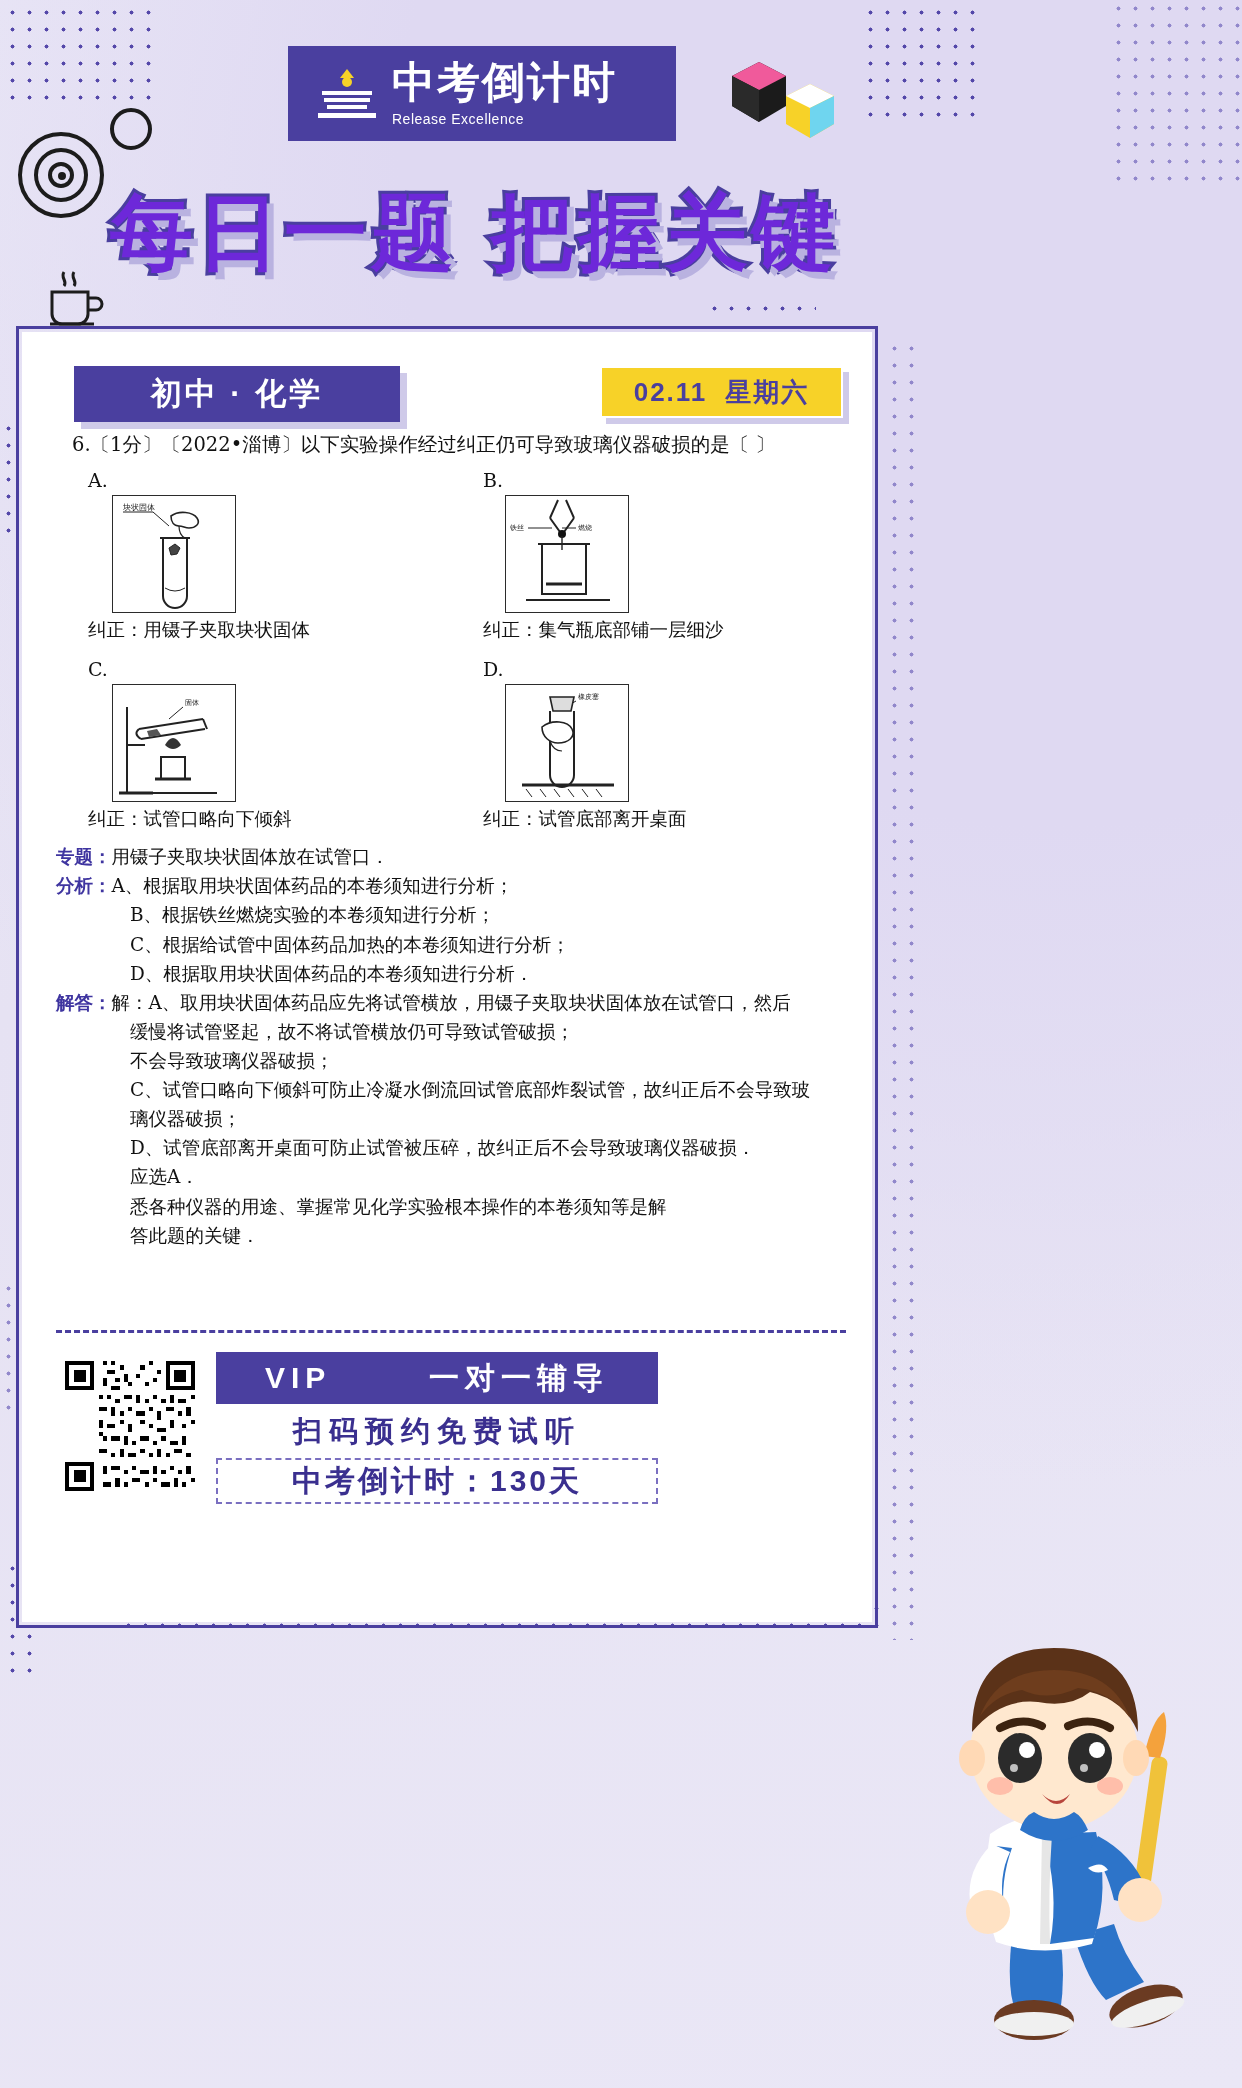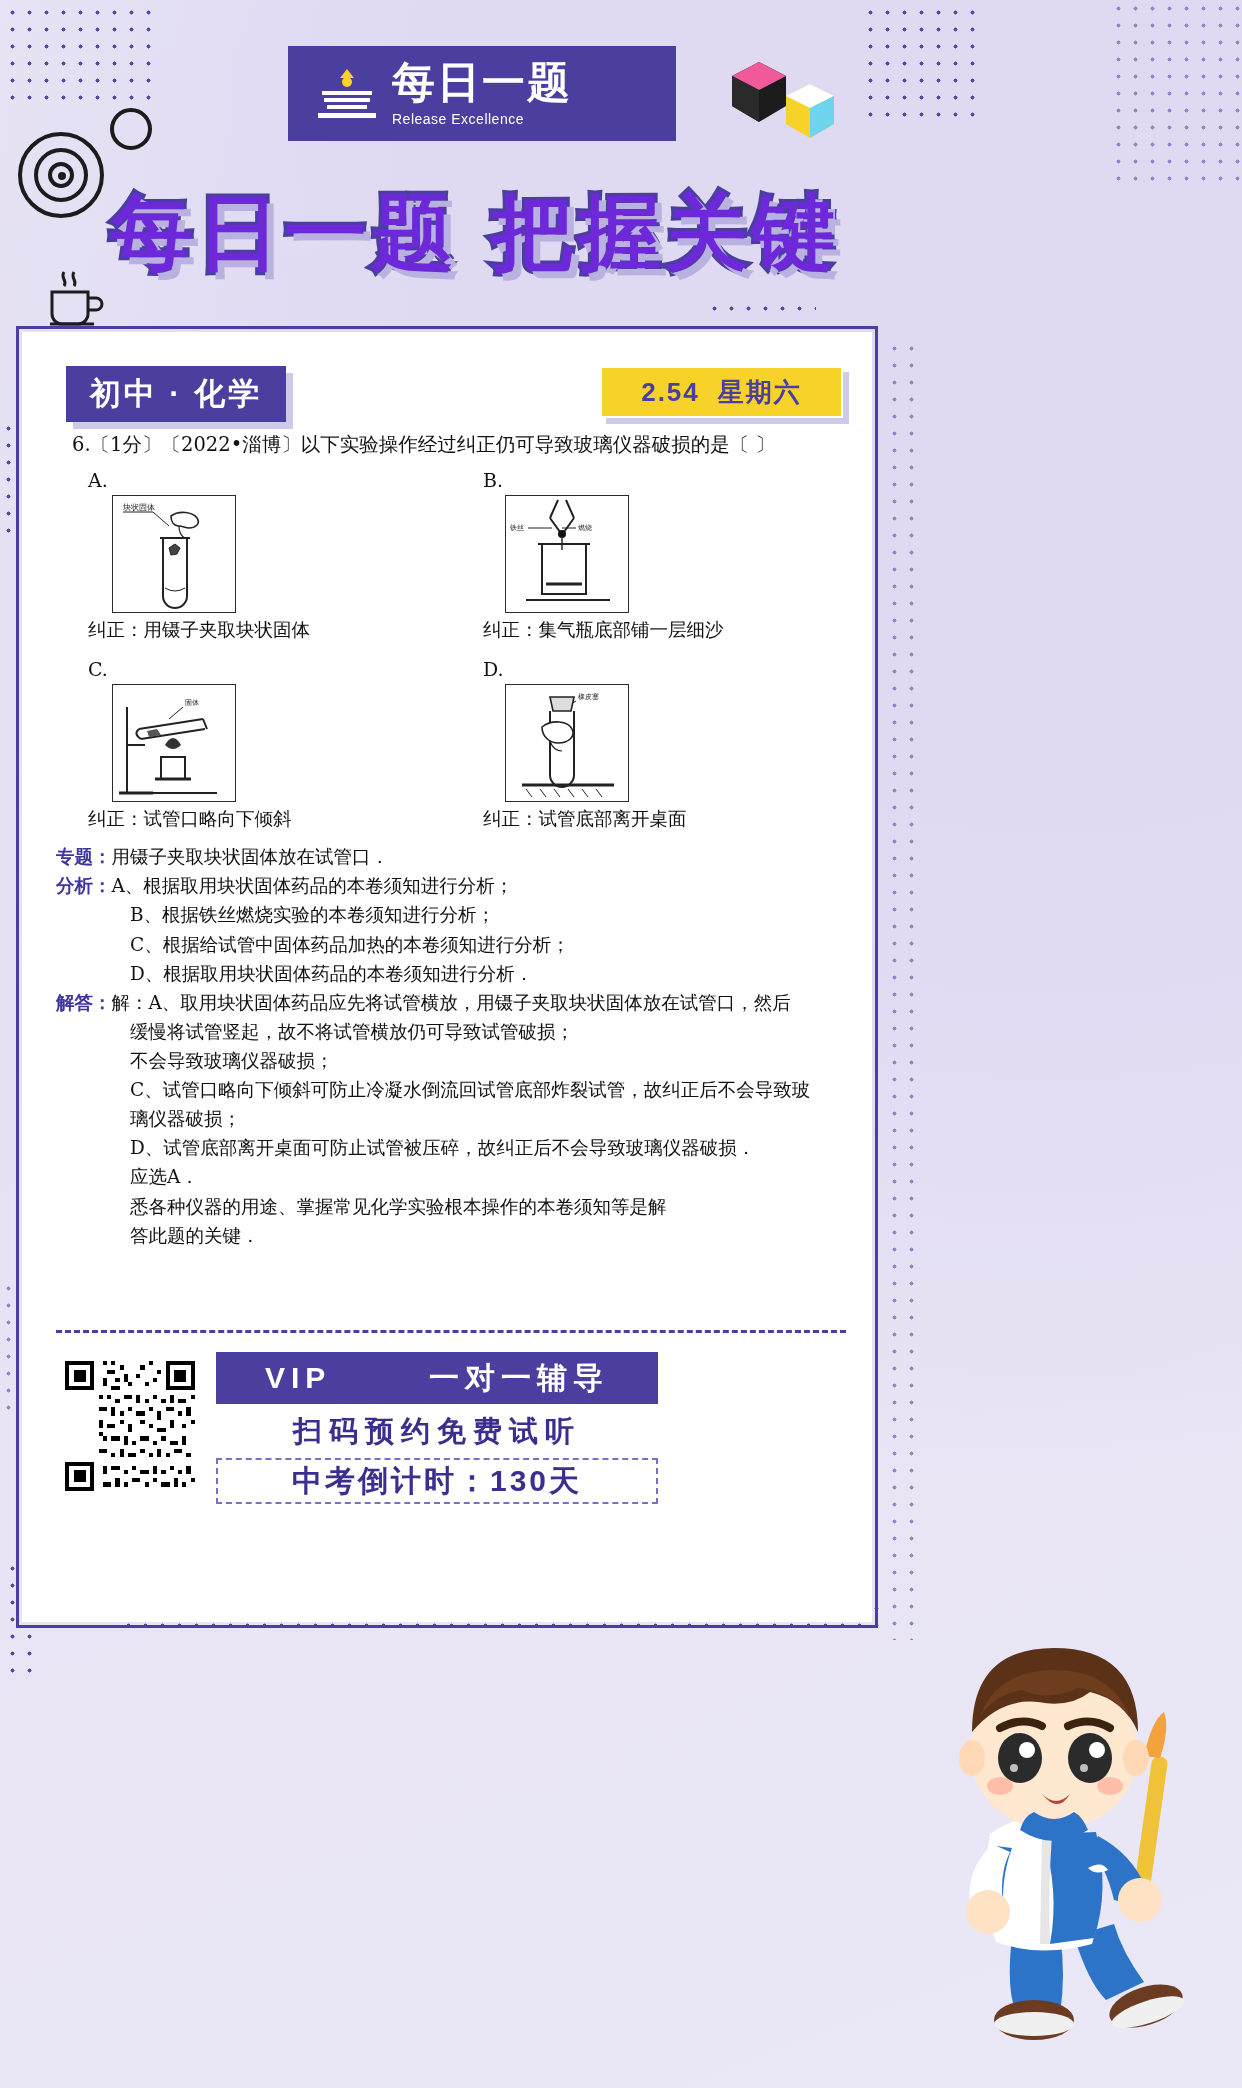--- a/index.html
+++ b/index.html
@@ -57,21 +57,21 @@
   .card {
     position: absolute; left: 22px; top: 332px; width: 850px; height: 1290px;
     background: #fff;
   }
   .card-frame {
     position: absolute; left: 16px; top: 326px; width: 862px; height: 1302px;
     border: 3px solid #4a3f9f;
     pointer-events: none;
   }
   .subject-badge {
-    position: absolute; left: 66px; top: 366px; width: 220px; height: 56px;
+    position: absolute; left: 74px; top: 366px; width: 326px; height: 56px;
     background: #4a3f9f; color: #fff; display: flex; align-items: center;
     justify-content: center; font-size: 31px; font-weight: bold; letter-spacing: 3px;
     box-shadow: 7px 7px 0 #cfcae9;
   }
   .date-badge {
     position: absolute; left: 600px; top: 366px; width: 243px; height: 52px;
     background: #f7d228; color: #4a3f9f; display: flex; align-items: center;
     justify-content: center; font-size: 26px; font-weight: bold; letter-spacing: 2px;
     border: 2px solid #fff;
     box-shadow: 6px 6px 0 #cfcae9;
@@ -193,33 +193,33 @@
 <div class="logo-box">
   <svg class="logo-mark" viewBox="0 0 62 58">
     <path d="M31 4 l7 9 h-14 z" fill="#f7d228"></path>
     <circle cx="31" cy="17" r="5" fill="#f7d228"></circle>
     <path d="M6 26 h50 v4 H6 z" fill="#fff"></path>
     <path d="M8 33 h46 v4 H8 z" fill="#fff"></path>
     <path d="M11 40 h40 v4 H11 z" fill="#fff"></path>
     <path d="M2 48 h58 v5 H2 z" fill="#fff"></path>
   </svg>
   <div class="logo-text">
-    <div class="cn">每日一题</div>
+    <div class="cn">中考倒计时</div>
     <div class="en">Release Excellence</div>
   </div>
 </div>
 
 <div class="title-main">每日一题 把握关键</div>
 
 <div class="card"></div>
 <div class="card-frame"></div>
 
 <div class="subject-badge">初中 · 化学</div>
 <div class="date-badge">
-  <span>2.54</span>
+  <span>02.11</span>
   <span style="width:18px"></span>
   <span>星期六</span>
 </div>
 
 <div class="qbody">
   <div class="qstem">6.〔1分〕〔2022•淄博〕以下实验操作经过纠正仍可导致玻璃仪器破损的是〔      〕</div>
 
   <div class="opts">
     <div class="opt-row">
 

